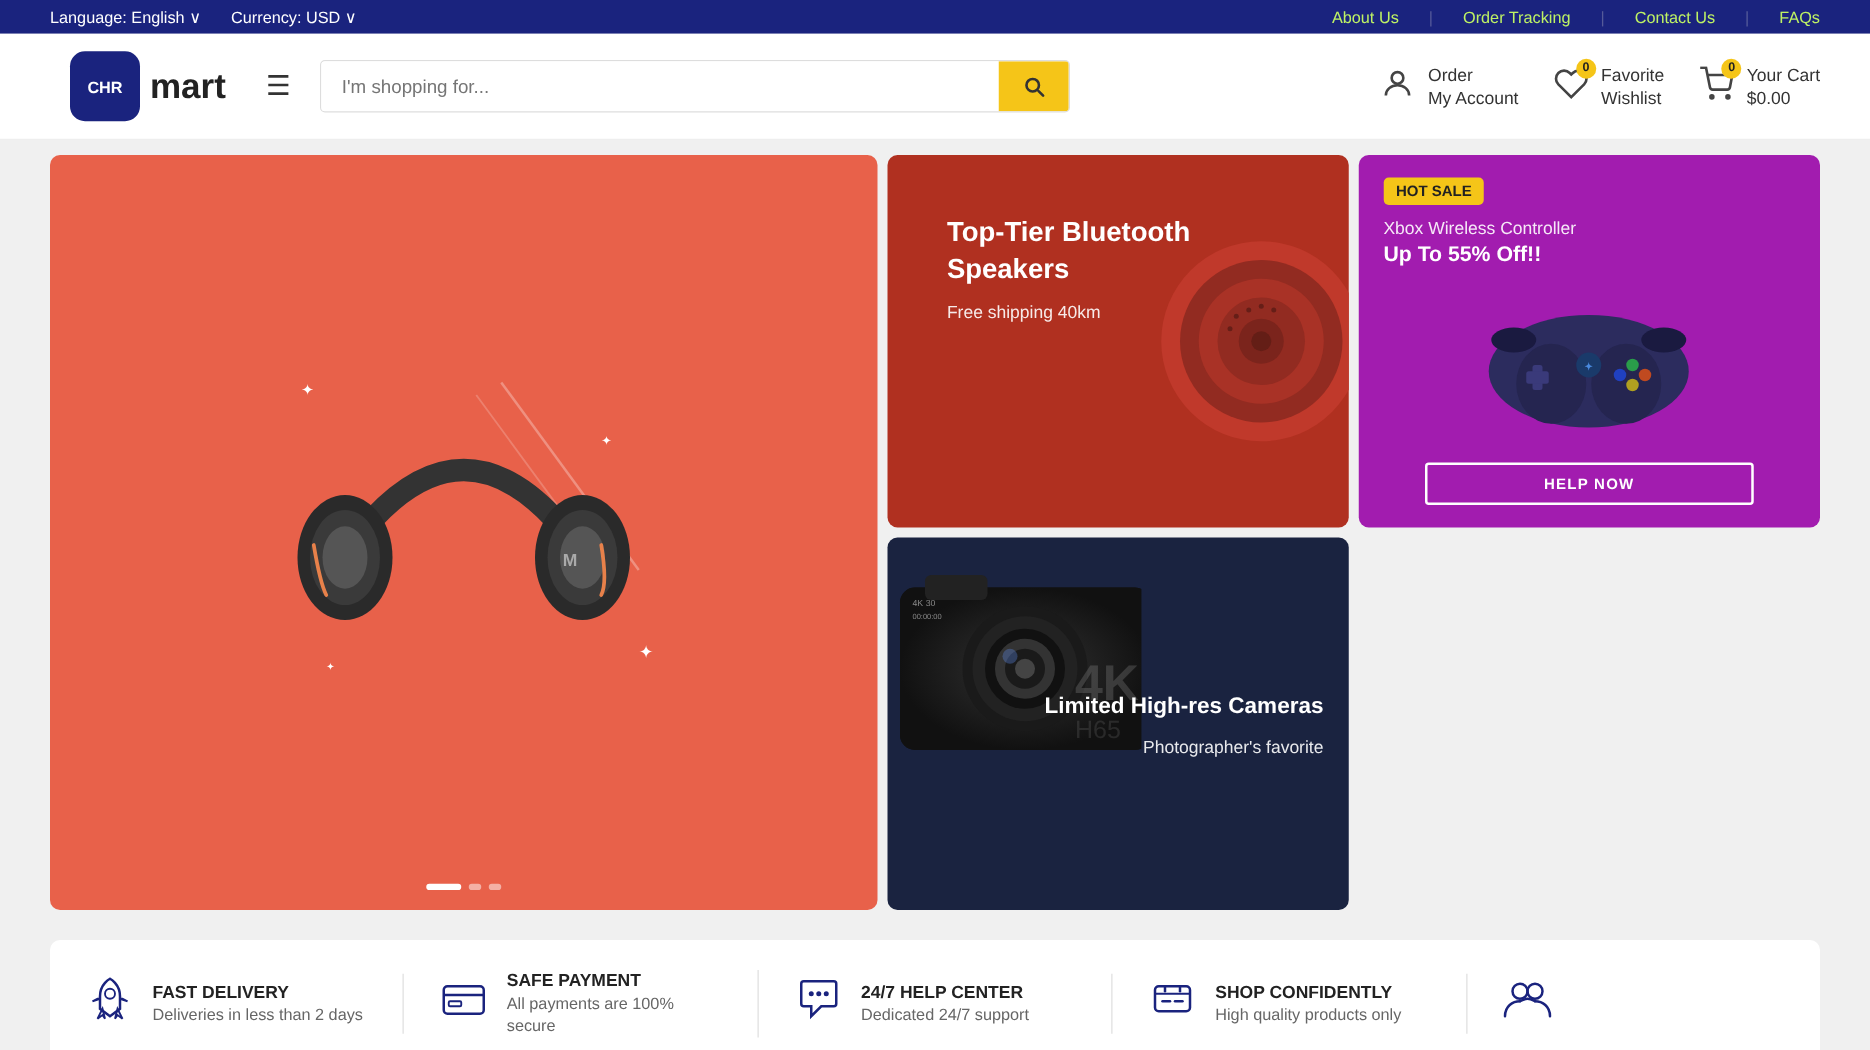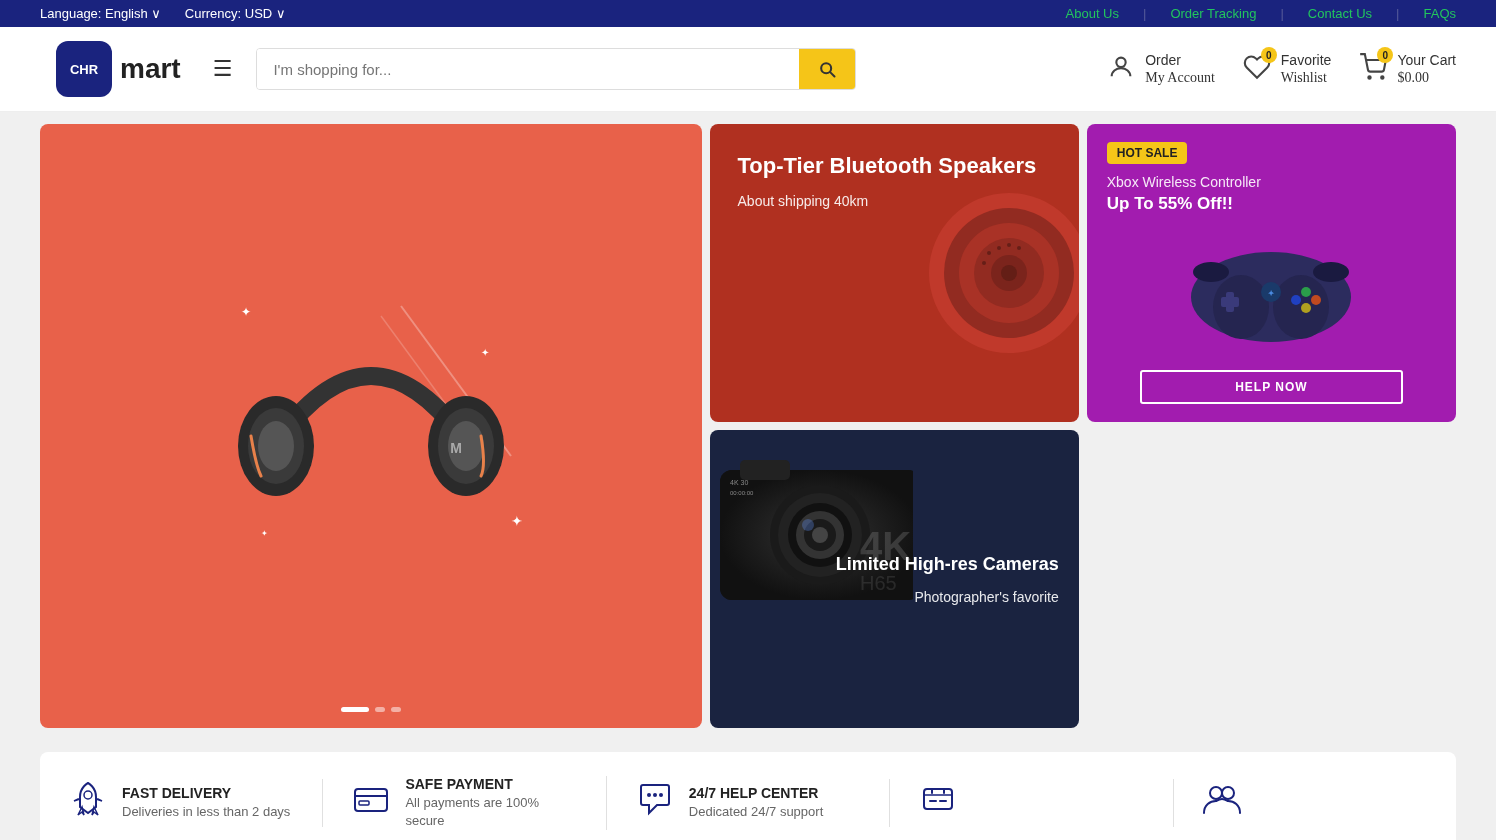--- a/index.html
+++ b/index.html
@@ -10,21 +10,21 @@
       background: #1a237e;
       color: white;
       font-size: 13px;
       padding: 6px 40px;
       display: flex;
       justify-content: space-between;
       align-items: center;
     }
     .top-bar-left { display: flex; gap: 24px; }
     .top-bar-right { display: flex; gap: 24px; }
-    .top-bar a { color: #22c55e; text-decoration: none; }
+    .top-bar a { color: #bef264; text-decoration: none; }
     .top-bar-divider { color: #555a99; }
 
     
     .header {
       background: white;
       padding: 14px 40px;
       display: flex;
       align-items: center;
       gap: 24px;
       border-bottom: 1px solid #eee;
@@ -64,21 +64,21 @@
       cursor: pointer;
       display: flex; align-items: center; justify-content: center;
     }
     .search-btn svg { width: 20px; height: 20px; fill: #333; }
 
     .header-actions { display: flex; align-items: center; gap: 28px; margin-left: auto; }
     .header-action { display: flex; align-items: center; gap: 10px; cursor: pointer; }
     .header-action-icon { color: #444; }
     .header-action-text { line-height: 1.3; }
     .header-action-text .top-text { font-size: 14px; color: #333; }
-    .header-action-text .bottom-text { font-size: 14px; color: #333; font-weight: 500; font-family: Liberation Serif, serif; }
+    .header-action-text .bottom-text { font-size: 14px; color: #333; font-weight: 500; }
     .badge-wrap { position: relative; display: inline-block; }
     .badge {
       position: absolute; top: -6px; right: -6px;
       background: #f5c518; color: #222; font-size: 10px; font-weight: bold;
       border-radius: 50%; width: 16px; height: 16px;
       display: flex; align-items: center; justify-content: center;
     }
 
     
     .banner-area {
@@ -128,21 +128,21 @@
       gap: 8px;
     }
 
     .banner-card {
       border-radius: 8px;
       overflow: hidden;
       position: relative;
       display: flex;
       flex-direction: column;
       justify-content: flex-start;
-      padding: 8px;
+      padding: 28px;
     }
 
     .banner-card.bluetooth {
       background: #c0392b;
     }
 
     .banner-card.cameras {
       background: #1a2340;
     }
 
@@ -335,21 +335,21 @@
       <div class="dot inactive"></div>
       <div class="dot inactive"></div>
     </div>
   </div>
 
   <div class="side-banners">
 
     <div class="banner-card bluetooth" style="background: #b03020; position: relative; overflow: hidden;">
       <div style="position: relative; z-index: 2; padding: 20px;">
         <div class="banner-title" style="font-size: 22px;">Top-Tier Bluetooth Speakers</div>
-        <div class="banner-subtitle">About shipping 40km</div>
+        <div class="banner-subtitle">Free shipping 40km</div>
       </div>
 
       <div style="position: absolute; right: -20px; top: 50%; transform: translateY(-50%); width: 180px; height: 180px; z-index: 1;">
         <svg viewBox="0 0 180 180" width="180" height="180">
           <circle cx="90" cy="90" r="80" fill="#c0392b"></circle>
           <circle cx="90" cy="90" r="65" fill="#922b21"></circle>
           <circle cx="90" cy="90" r="50" fill="#a93226"></circle>
           <circle cx="90" cy="90" r="35" fill="#922b21"></circle>
           <circle cx="90" cy="90" r="18" fill="#7b241c"></circle>
           <circle cx="90" cy="90" r="8" fill="#641e16"></circle>
@@ -486,20 +486,24 @@
     <div class="feature-icon">
       <svg width="40" height="40" viewBox="0 0 40 40" fill="none">
         <rect x="6" y="10" width="28" height="20" rx="3" stroke="#1a237e" stroke-width="2"></rect>
         <path d="M6 16 L34 16" stroke="#1a237e" stroke-width="1.5"></path>
         <path d="M12 22 L18 22" stroke="#1a237e" stroke-width="2" stroke-linecap="round"></path>
         <path d="M22 22 L28 22" stroke="#1a237e" stroke-width="2" stroke-linecap="round"></path>
         <path d="M14 14 L14 10" stroke="#1a237e" stroke-width="2" stroke-linecap="round"></path>
         <path d="M26 14 L26 10" stroke="#1a237e" stroke-width="2" stroke-linecap="round"></path>
       </svg>
     </div>
+    <div class="feature-text-wrap">
+      <div class="feature-title">SHOP CONFIDENTLY</div>
+      <div class="feature-desc">High quality products only</div>
+    </div>
   </div>
 
   <div class="feature-item">
     <div class="feature-icon">
       <svg width="40" height="40" viewBox="0 0 40 40" fill="none">
         <circle cx="14" cy="14" r="6" stroke="#1a237e" stroke-width="2"></circle>
         <circle cx="26" cy="14" r="6" stroke="#1a237e" stroke-width="2"></circle>
         <path d="M2 34 C2 26 8 22 14 22" stroke="#1a237e" stroke-width="2" fill="none" stroke-linecap="round"></path>
         <path d="M26 22 C32 22 38 26 38 34" stroke="#1a237e" stroke-width="2" fill="none" stroke-linecap="round"></path>
         <path d="M14 22 C16 21 18 20 20 20 C22 20 24 21 26 22" stroke="#1a237e" stroke-width="2" fill="none" stroke-linecap="round"></path>

